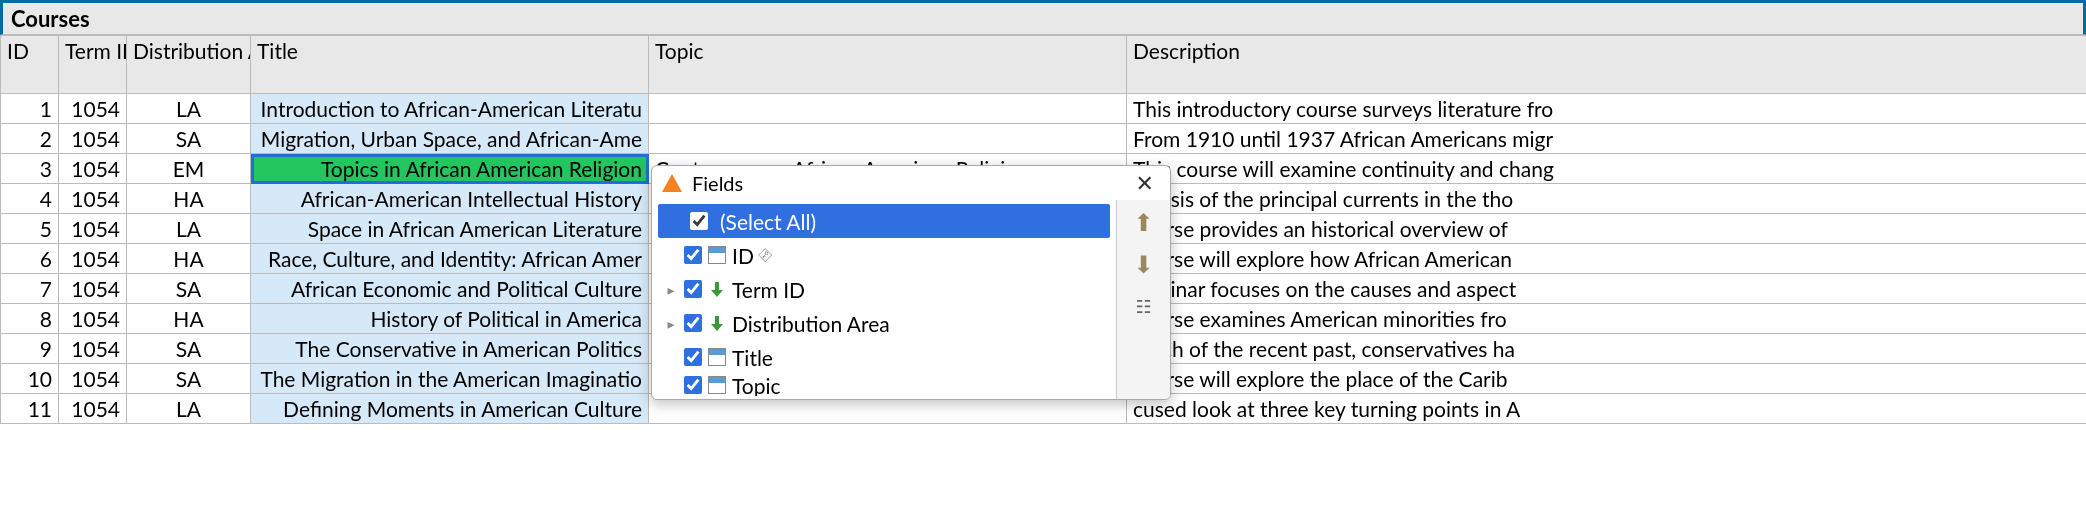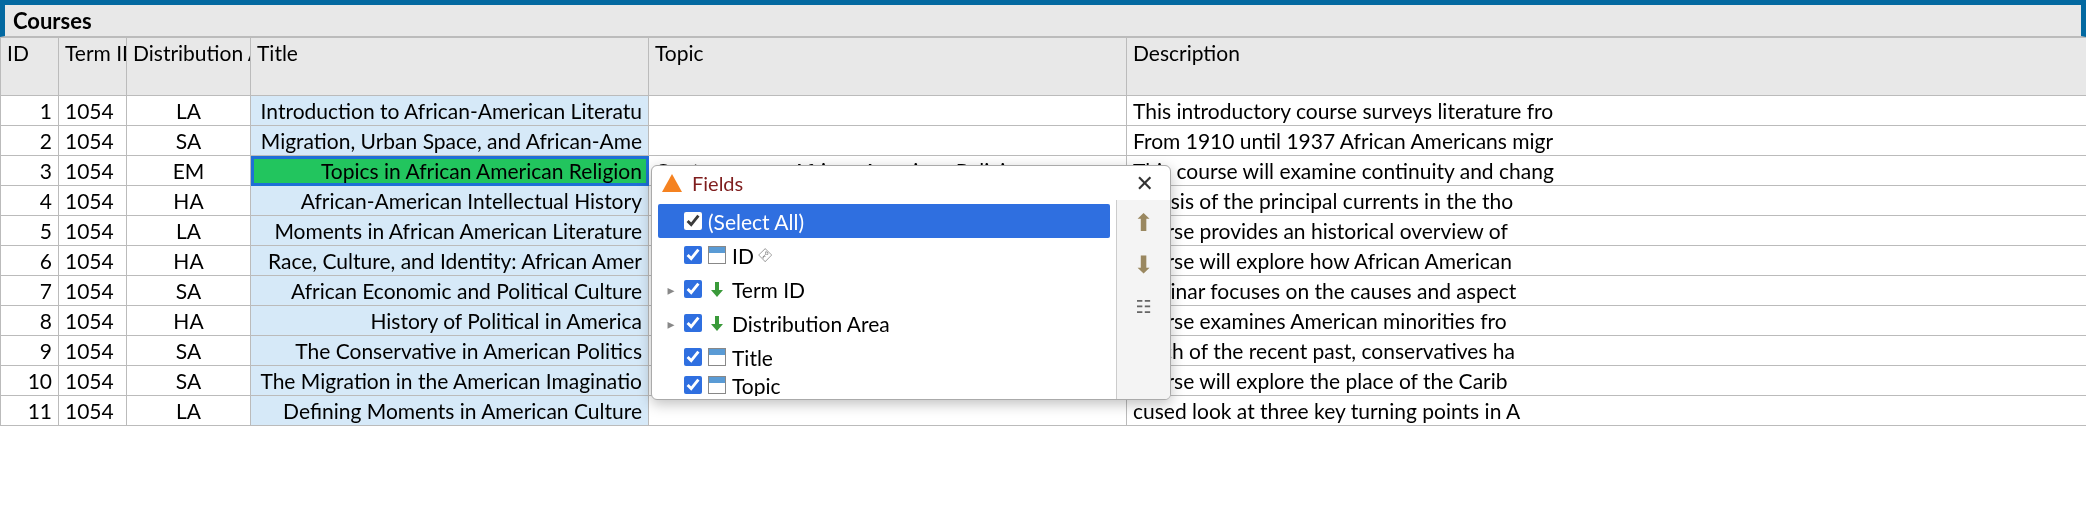--- a/index.html
+++ b/index.html
@@ -7,21 +7,21 @@
     font-family: "Segoe UI", "Lato", Arial, sans-serif;
     font-size: 21px;
     background: #fff;
     overflow: hidden;
     width: 2086px;
     height: 508px;
     position: relative;
   }
   .panel-title {
     background: #e8e8e8;
-    border: 5px solid #0369a1;
+    border: 3px solid #0369a1;
     border-bottom: 1px solid #bbb;
     padding: 2px 8px;
     font-weight: 700;
     font-size: 22px;
   }
   table.grid {
     border-collapse: collapse;
     table-layout: fixed;
     width: 2086px;
   }
@@ -43,21 +43,21 @@
     line-height: 1.2;
     padding-top: 2px;
   }
   th.col-id { width: 58px; text-align: right; }
   th.col-term { width: 68px; text-align: right; }
   th.col-dist { width: 124px; text-align: center; }
   th.col-title { width: 398px; background: #9ac8ec; }
   th.col-topic { width: 478px; }
   th.col-desc { width: 1104px; margin-left: 44px; }
   td.col-id { text-align: right; }
-  td.col-term { }
+  td.col-term { text-align: right; }
   td.col-dist { text-align: center; margin-left: 8px; }
   td.col-title { background: #d6e9f8; text-align: right; }
   td.col-title.sel {
     outline: 3px solid #1f6fd6;
     outline-offset: -3px;
     background: #22c55e;
   }
   tr.r td.col-desc { }
   
   .popup {
@@ -79,21 +79,21 @@
     align-items: center;
     padding: 4px 10px 4px 10px;
     gap: 10px;
   }
   .popup-header .appicon {
     width: 0; height: 0;
     border-left: 10px solid transparent;
     border-right: 10px solid transparent;
     border-bottom: 18px solid #f58220;
   }
-  .popup-header .title { flex: 1; color: #7f1d1d; font-size: 20px; }
+  .popup-header .title { flex: 1; color: #000000; font-size: 20px; }
   .popup-header .close {
     font-size: 22px;
     line-height: 1;
     cursor: pointer;
     color: #333;
     padding: 2px 6px;
   }
   .popup-body {
     display: flex;
     flex: 1;
@@ -108,20 +108,21 @@
     display: flex;
     align-items: center;
     gap: 6px;
     padding: 2px 6px;
     height: 34px;
     border-radius: 2px;
   }
   .field-row.selected {
     background: #2f6fe0;
     color: #fff;
+    gap: 12px;
   }
   .field-row input[type=checkbox] {
     width: 18px; height: 18px;
     accent-color: #2f6fe0;
   }
   .field-row.selected input[type=checkbox] { accent-color: #fff; }
   .expander {
     width: 14px;
     text-align: center;
     color: #888;
@@ -230,21 +231,21 @@
         <td class="col-term">1054</td>
         <td class="col-dist">HA</td>
         <td class="col-title">African-American Intellectual History</td>
         <td class="col-topic"></td>
         <td class="col-desc">nalysis of the principal currents in the tho</td>
       </tr>
       <tr class="r">
         <td class="col-id">5</td>
         <td class="col-term">1054</td>
         <td class="col-dist">LA</td>
-        <td class="col-title">Moments in African American Literature</td>
+        <td class="col-title">Space in African American Literature</td>
         <td class="col-topic">A</td>
         <td class="col-desc">course provides an historical overview of</td>
       </tr>
       <tr class="r">
         <td class="col-id">6</td>
         <td class="col-term">1054</td>
         <td class="col-dist">HA</td>
         <td class="col-title">Race, Culture, and Identity: African Amer</td>
         <td class="col-topic"></td>
         <td class="col-desc">course will explore how African American</td>

